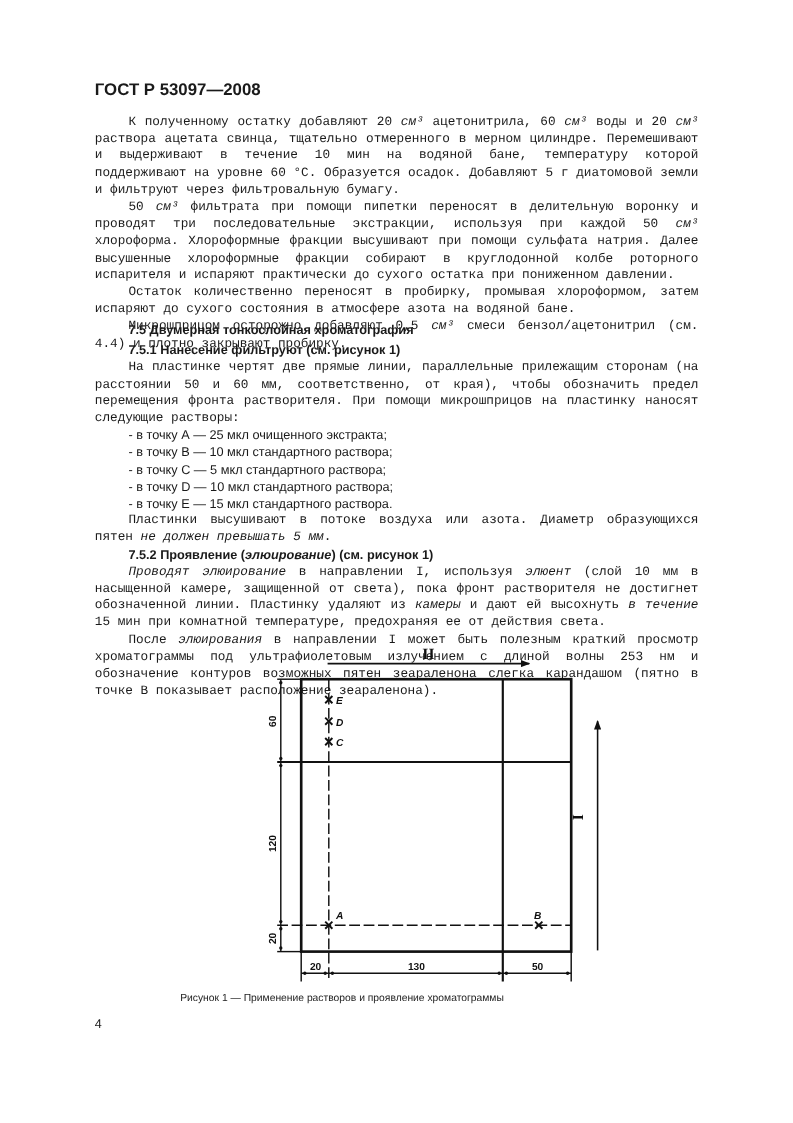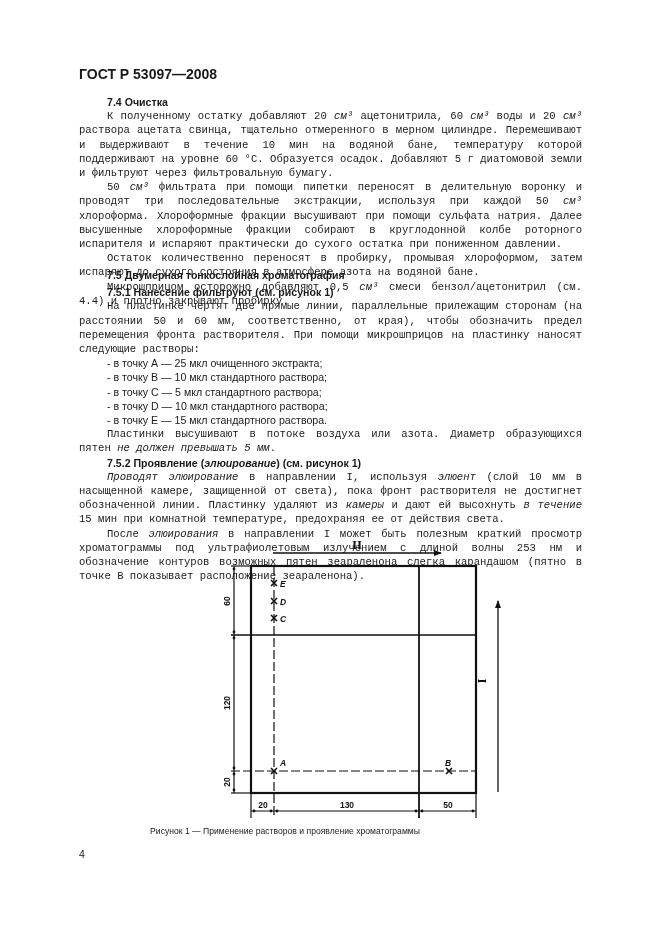--- a/index.html
+++ b/index.html
@@ -17,21 +17,20 @@
   .figure svg { position: absolute; left: 0; top: 0; }
   .caption { position: absolute; left: 0; width: 570px; top: 826px; text-align: center; font-size: 8.6px; color: #222; }
   .page-number { position: absolute; left: 79px; top: 848px; font-size: 10.5px; }
 </style>
 </head>
 <body>
 
 <div class="page-header">ГОСТ Р 53097—2008</div>
 
 <div class="text-block" style="top:95px;">
-  <p class="h">7.4  Очистка</p>
   <p class="p indent"><span>К полученному остатку добавляют 20 </span><i>см³</i><span> ацетонитрила, 60 </span><i>см³</i><span> воды и 20 </span><i>см³</i><span> раствора ацетата свинца, тщательно отмеренного в мерном цилиндре. Перемешивают и выдерживают в течение 10 мин на водяной бане, температуру которой поддерживают на уровне 60 °С. Образуется осадок. Добавляют 5 г диатомовой земли и фильтруют через фильтровальную бумагу.</span></p>
   <p class="p indent"><span>50 </span><i>см³</i><span> фильтрата при помощи пипетки переносят в делительную воронку и проводят три последовательные экстракции, используя при каждой 50 </span><i>см³</i><span> хлороформа. Хлороформные фракции высушивают при помощи сульфата натрия. Далее высушенные хлороформные фракции собирают в круглодонной колбе роторного испарителя и испаряют практически до сухого остатка при пониженном давлении.</span></p>
   <p class="p indent">Остаток количественно переносят в пробирку, промывая хлороформом, затем испаряют до сухого состояния в атмосфере азота на водяной бане.</p>
   <p class="p indent"><span>Микрошприцом осторожно добавляют 0,5 </span><i>см³</i><span> смеси бензол/ацетонитрил (см. 4.4) и плотно закрывают пробирку.</span></p>
 </div>
 
 <div class="text-block" style="top:268px;">
   <p class="h" style="margin-bottom:3px;">7.5  Двумерная тонкослойная хроматография</p>
   <p class="h"><span>7.5.1  Нанесение фильтруют</span><span class="normal"> (см. рисунок 1)</span></p>
   <p class="p indent">На пластинке чертят две прямые линии, параллельные прилежащим сторонам (на расстоянии 50 и 60 мм, соответственно, от края), чтобы обозначить предел перемещения фронта растворителя. При помощи микрошприцов на пластинку наносят следующие растворы:</p>

